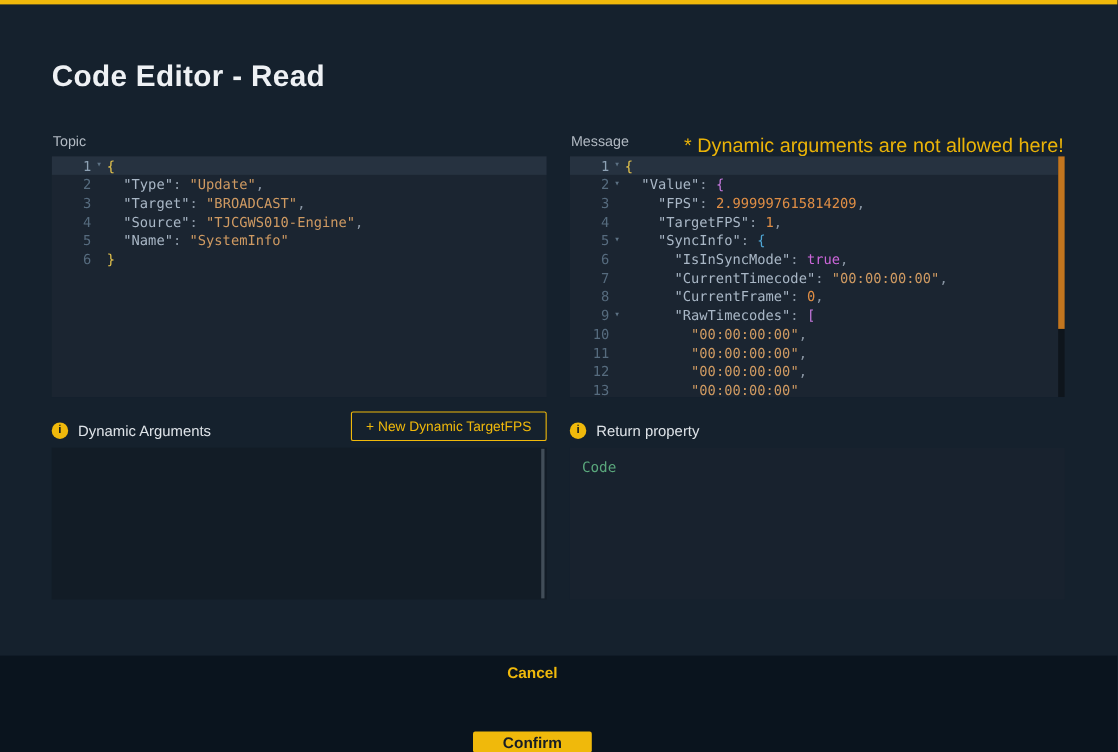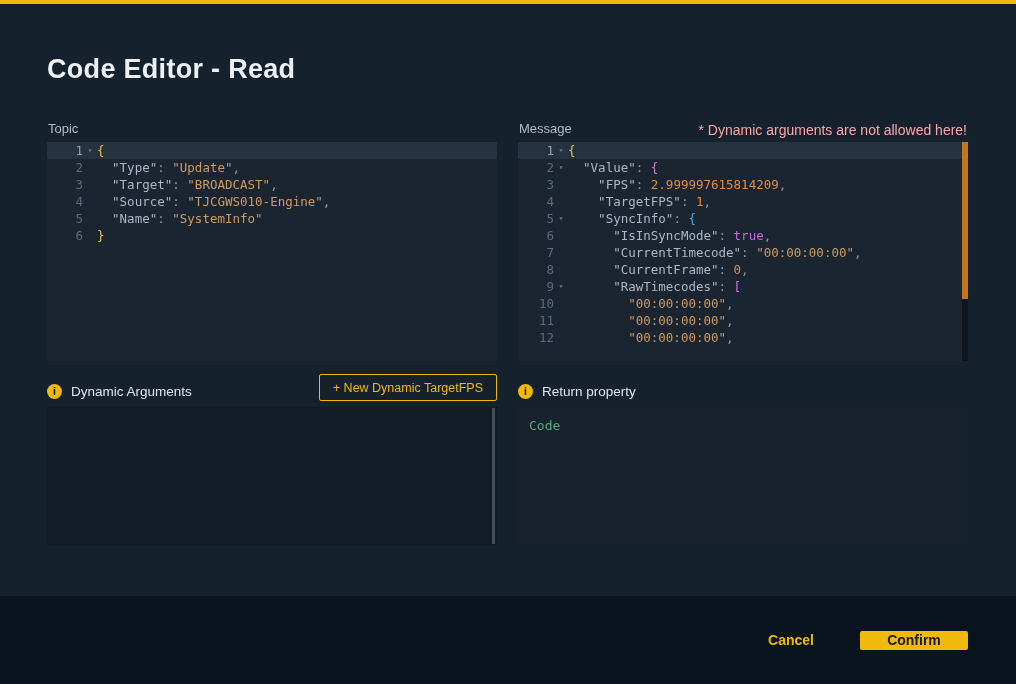--- a/index.html
+++ b/index.html
@@ -19,21 +19,21 @@
     background:var(--bg);
     font-family:"Liberation Sans", sans-serif;
     color:#e8ecf1;
   }
   .top-strip{position:absolute;top:0;left:0;right:0;height:4px;background:var(--accent);}
   .title{position:absolute;left:47px;top:54px;font-size:27px;font-weight:600;letter-spacing:.3px;color:#eef1f4;}
 
   .label{position:absolute;top:121px;font-size:13px;color:#b2bac3;}
   .topic-label{left:48px;}
   .message-label{left:519px;}
-  .note{position:absolute;top:122px;right:49px;font-size:14px;color:#fca5a5;}
+  .note{position:absolute;top:122px;right:49px;font-size:18px;color:#eab308;}
 
   .editor{
     position:absolute;top:142px;width:450px;height:219px;
     background:var(--editor-bg);overflow:hidden;
   }
   .topic-editor{left:47px;}
   .message-editor{left:518px;}
   .lines{position:absolute;top:0;left:0;right:0;}
   .cl{display:flex;height:17px;line-height:17px;padding-left:8px;
       font-family:"DejaVu Sans Mono", monospace;font-size:12.5px;white-space:pre;}
@@ -69,21 +69,21 @@
     color:var(--accent);font-family:"Liberation Sans",sans-serif;font-size:12.5px;cursor:pointer;
   }
   .panel{position:absolute;top:407px;width:450px;height:138px;}
   .dyn-panel{left:47px;background:var(--panel-bg);}
   .panel-scroll{position:absolute;top:1px;bottom:1px;right:2px;width:3px;background:#414d58;}
   .ret-panel{left:518px;background:var(--return-bg);padding:9px 11px;}
   .ret-value{font-family:"DejaVu Sans Mono",monospace;font-size:13px;color:#5aa77c;}
 
   .footer{
     position:absolute;left:0;right:0;bottom:0;height:88px;background:var(--footer-bg);
-    display:flex;align-items:center;justify-content:flex-end;gap:46px;padding-right:48px;
+    display:flex;align-items:center;justify-content:flex-end;gap:46px;padding-right:48px;flex-direction:column;
   }
   .cancel-btn{
     background:transparent;border:none;color:var(--accent);
     font-family:"Liberation Sans",sans-serif;font-size:14px;font-weight:bold;cursor:pointer;
   }
   .confirm-btn{
     width:108px;height:19px;background:var(--accent);border:none;border-radius:2px;
     color:#171d26;font-family:"Liberation Sans",sans-serif;font-size:14px;font-weight:bold;cursor:pointer;
   }
 </style>
@@ -116,20 +116,21 @@
       <div class="cl"><span class="ln">3</span><span class="fold"></span><span class="code"><span class="tok-w">    </span><span class="tok-k">"FPS"</span><span class="tok-p">: </span><span class="tok-n">2.999997615814209</span><span class="tok-p">,</span></span></div>
       <div class="cl"><span class="ln">4</span><span class="fold"></span><span class="code"><span class="tok-w">    </span><span class="tok-k">"TargetFPS"</span><span class="tok-p">: </span><span class="tok-n">1</span><span class="tok-p">,</span></span></div>
       <div class="cl"><span class="ln">5</span><span class="fold">▾</span><span class="code"><span class="tok-w">    </span><span class="tok-k">"SyncInfo"</span><span class="tok-p">: </span><span class="tok-b3">{</span></span></div>
       <div class="cl"><span class="ln">6</span><span class="fold"></span><span class="code"><span class="tok-w">      </span><span class="tok-k">"IsInSyncMode"</span><span class="tok-p">: </span><span class="tok-t">true</span><span class="tok-p">,</span></span></div>
       <div class="cl"><span class="ln">7</span><span class="fold"></span><span class="code"><span class="tok-w">      </span><span class="tok-k">"CurrentTimecode"</span><span class="tok-p">: </span><span class="tok-s">"00:00:00:00"</span><span class="tok-p">,</span></span></div>
       <div class="cl"><span class="ln">8</span><span class="fold"></span><span class="code"><span class="tok-w">      </span><span class="tok-k">"CurrentFrame"</span><span class="tok-p">: </span><span class="tok-n">0</span><span class="tok-p">,</span></span></div>
       <div class="cl"><span class="ln">9</span><span class="fold">▾</span><span class="code"><span class="tok-w">      </span><span class="tok-k">"RawTimecodes"</span><span class="tok-p">: </span><span class="tok-b2">[</span></span></div>
       <div class="cl"><span class="ln">10</span><span class="fold"></span><span class="code"><span class="tok-w">        </span><span class="tok-s">"00:00:00:00"</span><span class="tok-p">,</span></span></div>
       <div class="cl"><span class="ln">11</span><span class="fold"></span><span class="code"><span class="tok-w">        </span><span class="tok-s">"00:00:00:00"</span><span class="tok-p">,</span></span></div>
       <div class="cl"><span class="ln">12</span><span class="fold"></span><span class="code"><span class="tok-w">        </span><span class="tok-s">"00:00:00:00"</span><span class="tok-p">,</span></span></div>
+      <div class="cl"><span class="ln">13</span><span class="fold"></span><span class="code"><span class="tok-w">        </span><span class="tok-s">"00:00:00:00"</span></span></div>
     </div>
   <div class="scroll-track">
     <div class="scroll-thumb"></div>
   </div>
 </div>
 
 <div class="section-header dyn-header">
   <span class="info-icon"></span>
   <span class="section-label">Dynamic Arguments</span>
 </div>

